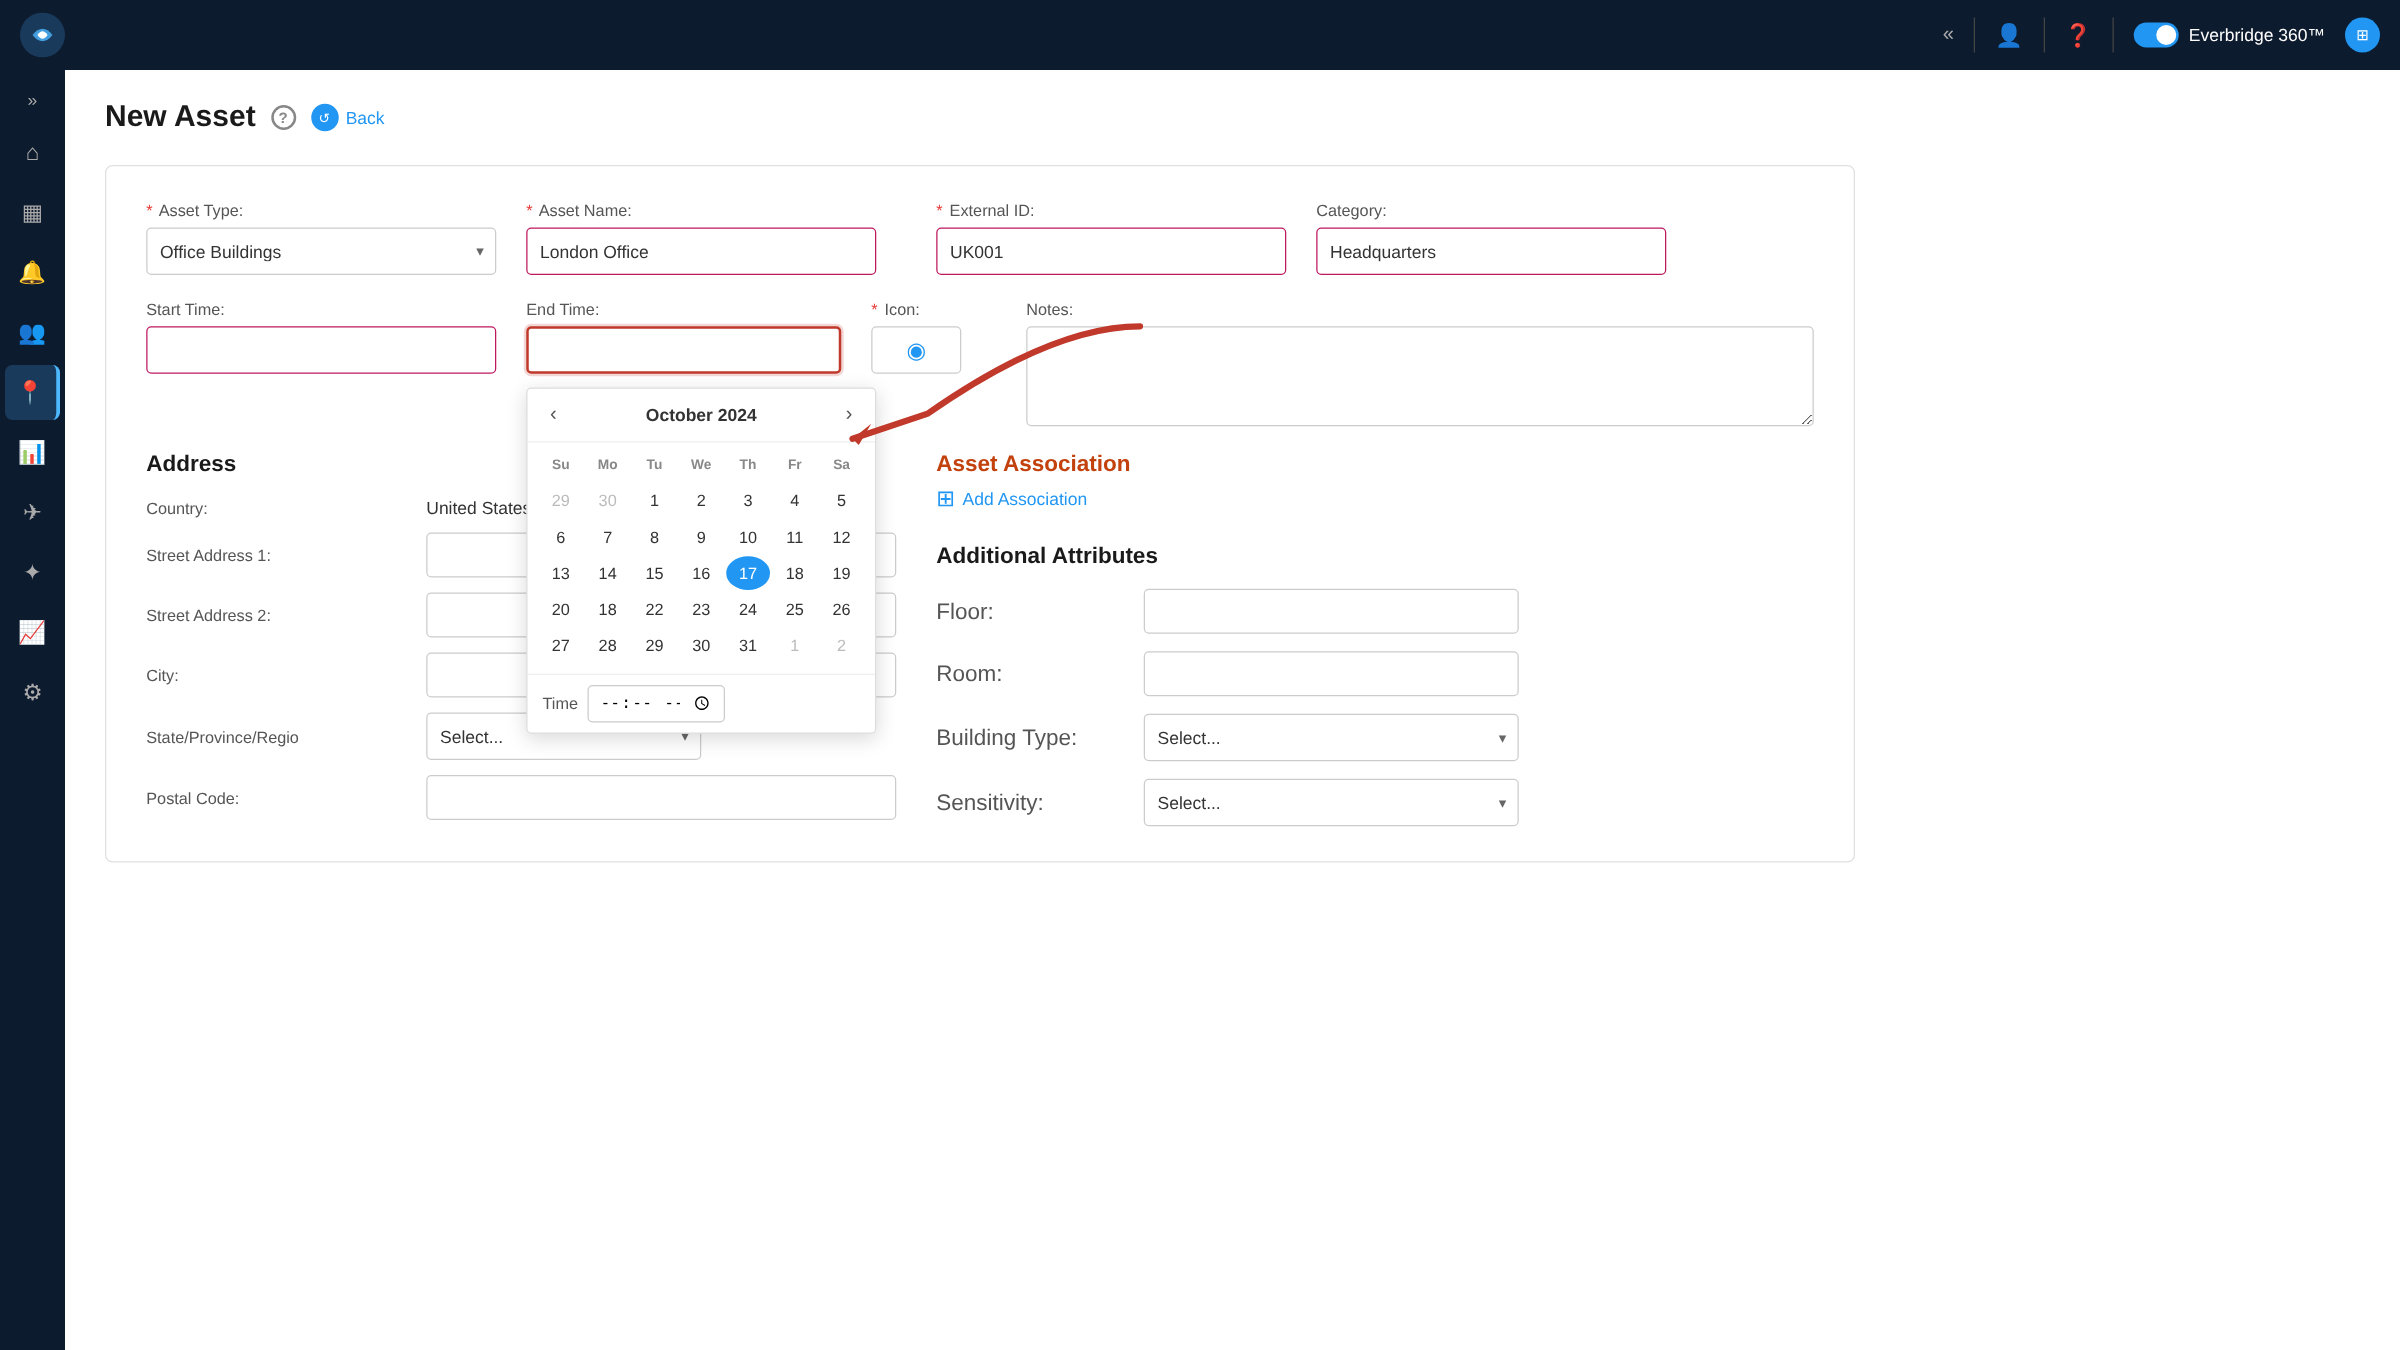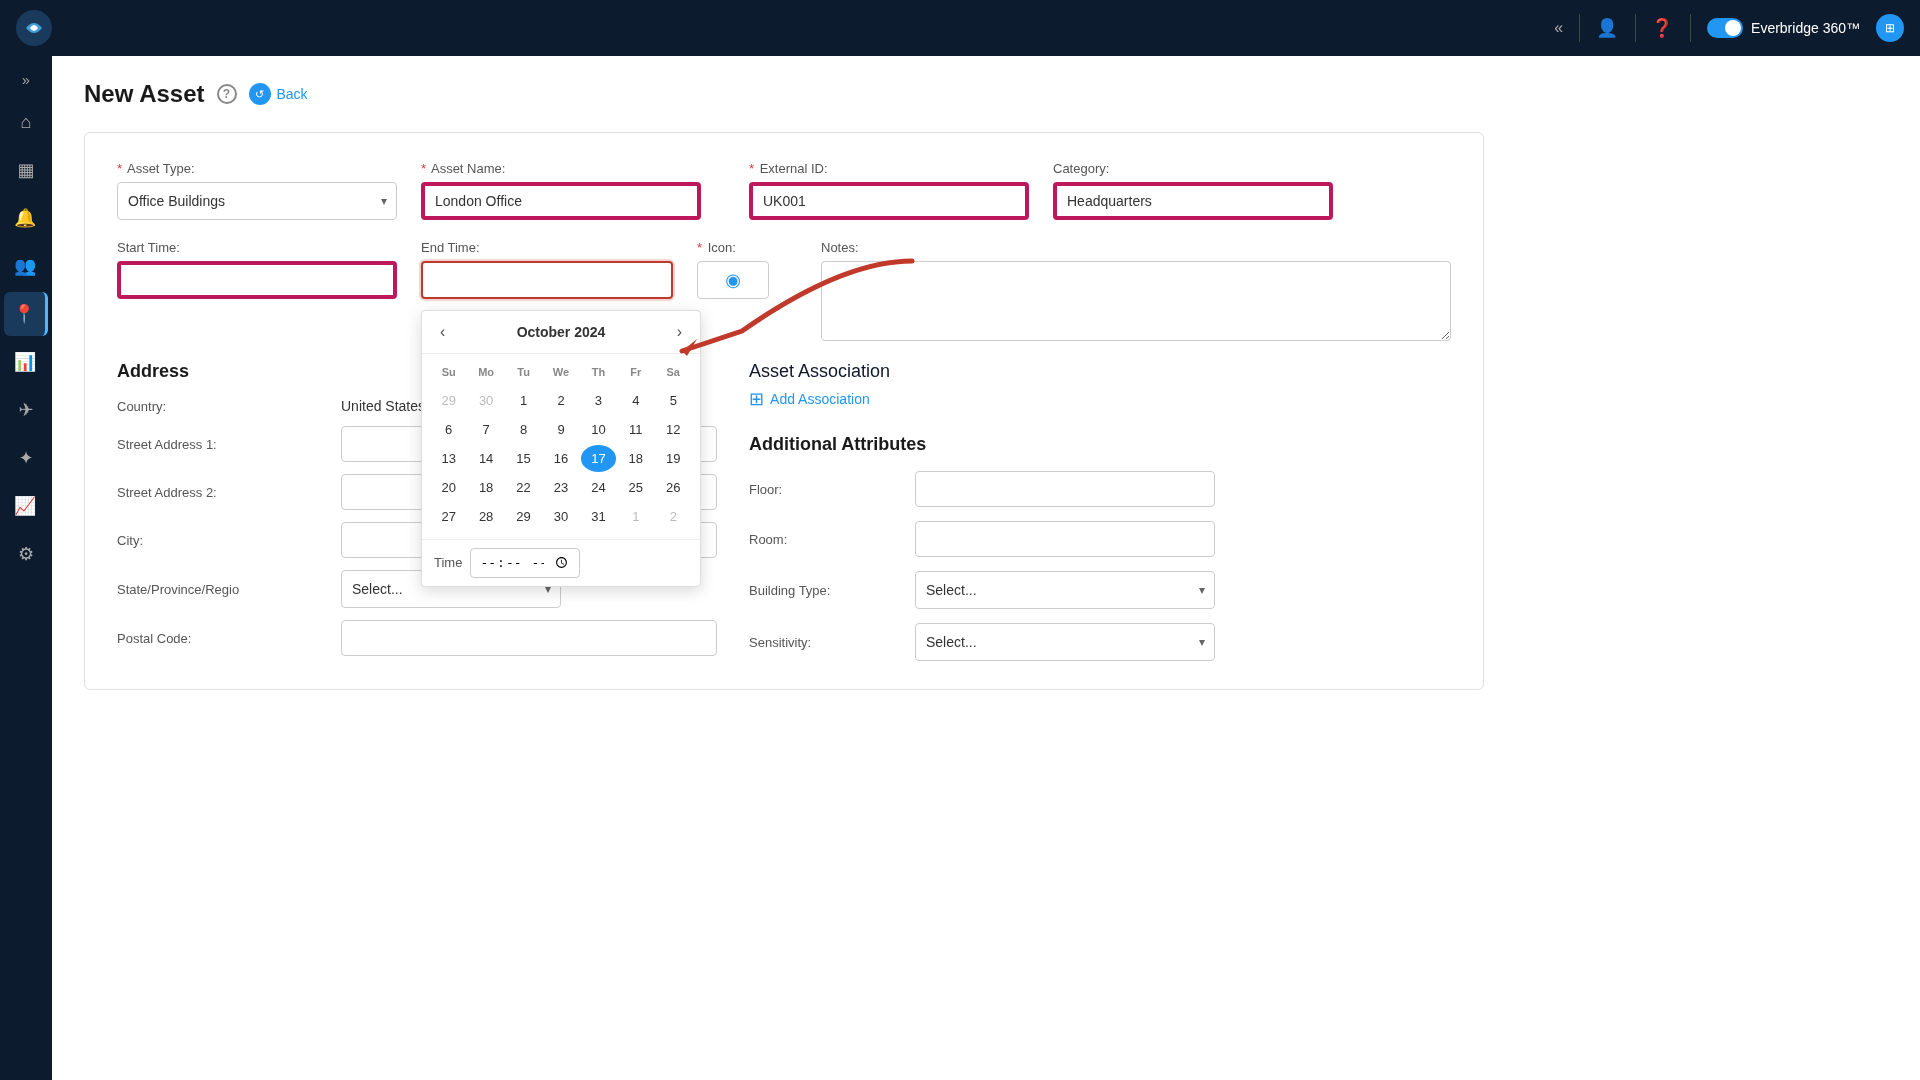--- a/index.html
+++ b/index.html
@@ -58,21 +58,21 @@
     .form-group.category { width: 280px; }
     .form-group.start-time { width: 280px; }
     .form-group.end-time { width: 252px; position: relative; }
     .form-group.icon-field { width: 100px; }
     .form-group.notes-field { flex: 1; }
 
     .form-label { font-size: 13px; color: #555; font-weight: 500; }
     .required { color: #e53935; margin-right: 2px; }
 
     .form-input {
-      height: 38px; border: 4px solid #be185d; border-radius: 4px;
+      height: 38px; border: 1px solid #be185d; border-radius: 4px;
       padding: 0 10px; font-size: 14px; color: #333; outline: none; width: 100%;
     }
 
     .form-textarea {
       border: 1px solid #ccc; border-radius: 4px; padding: 8px 10px;
       font-size: 14px; color: #333; outline: none; width: 100%; resize: vertical; height: 80px;
     }
 
     .select-wrapper { position: relative; }
     .select-wrapper select {
@@ -115,31 +115,31 @@
     .cal-time-row { display: flex; align-items: center; padding: 8px 12px; border-top: 1px solid #eee; gap: 8px; }
     .cal-time-label { font-size: 13px; color: #555; }
     .time-input { border: 1px solid #ccc; border-radius: 4px; padding: 4px 8px; font-size: 13px; width: 110px; }
 
     
     .section-title { font-size: 18px; font-weight: 600; color: #1a1a1a; margin-bottom: 16px; }
     .address-grid { display: grid; grid-template-columns: 200px 1fr; gap: 12px 24px; align-items: center; max-width: 600px; }
     .addr-label { font-size: 13px; color: #555; font-weight: 500; }
     .addr-input { height: 36px; border: 1px solid #ccc; border-radius: 4px; padding: 0 10px; font-size: 14px; color: #333; width: 100%; }
     .addr-static { font-size: 14px; color: #333; }
-    .asset-assoc-title { font-size: 18px; font-weight: 400; color: #0f172a; margin-bottom: 6px; }
+    .asset-assoc-title { font-size: 18px; font-weight: 700; color: #c2410c; margin-bottom: 6px; }
     .asset-assoc-desc { font-size: 13px; color: #666; margin-bottom: 14px; }
     .add-assoc-btn {
       display: flex; align-items: center; gap: 6px; color: #2196F3;
       font-size: 14px; cursor: pointer; font-weight: 500;
     }
     .add-assoc-icon { font-size: 18px; }
 
     .additional-attrs-title { font-size: 18px; font-weight: 600; color: #1a1a1a; margin: 24px 0 16px; }
     .attrs-grid { display: grid; grid-template-columns: 150px 1fr; gap: 14px 16px; align-items: center; max-width: 500px; }
-    .attr-label { font-size: 13px; color: #555; font-weight: 500; }
+    .attr-label { font-size: 18px; color: #555; font-weight: 500; }
 
     
     .content-flex { display: flex; gap: 32px; }
     .left-col { flex: 0 0 600px; }
     .right-col { flex: 1; }
 
     
     .ev-logo {
       display: flex; align-items: center; gap: 8px; color: #fff; font-size: 14px; font-weight: 500;
     }

